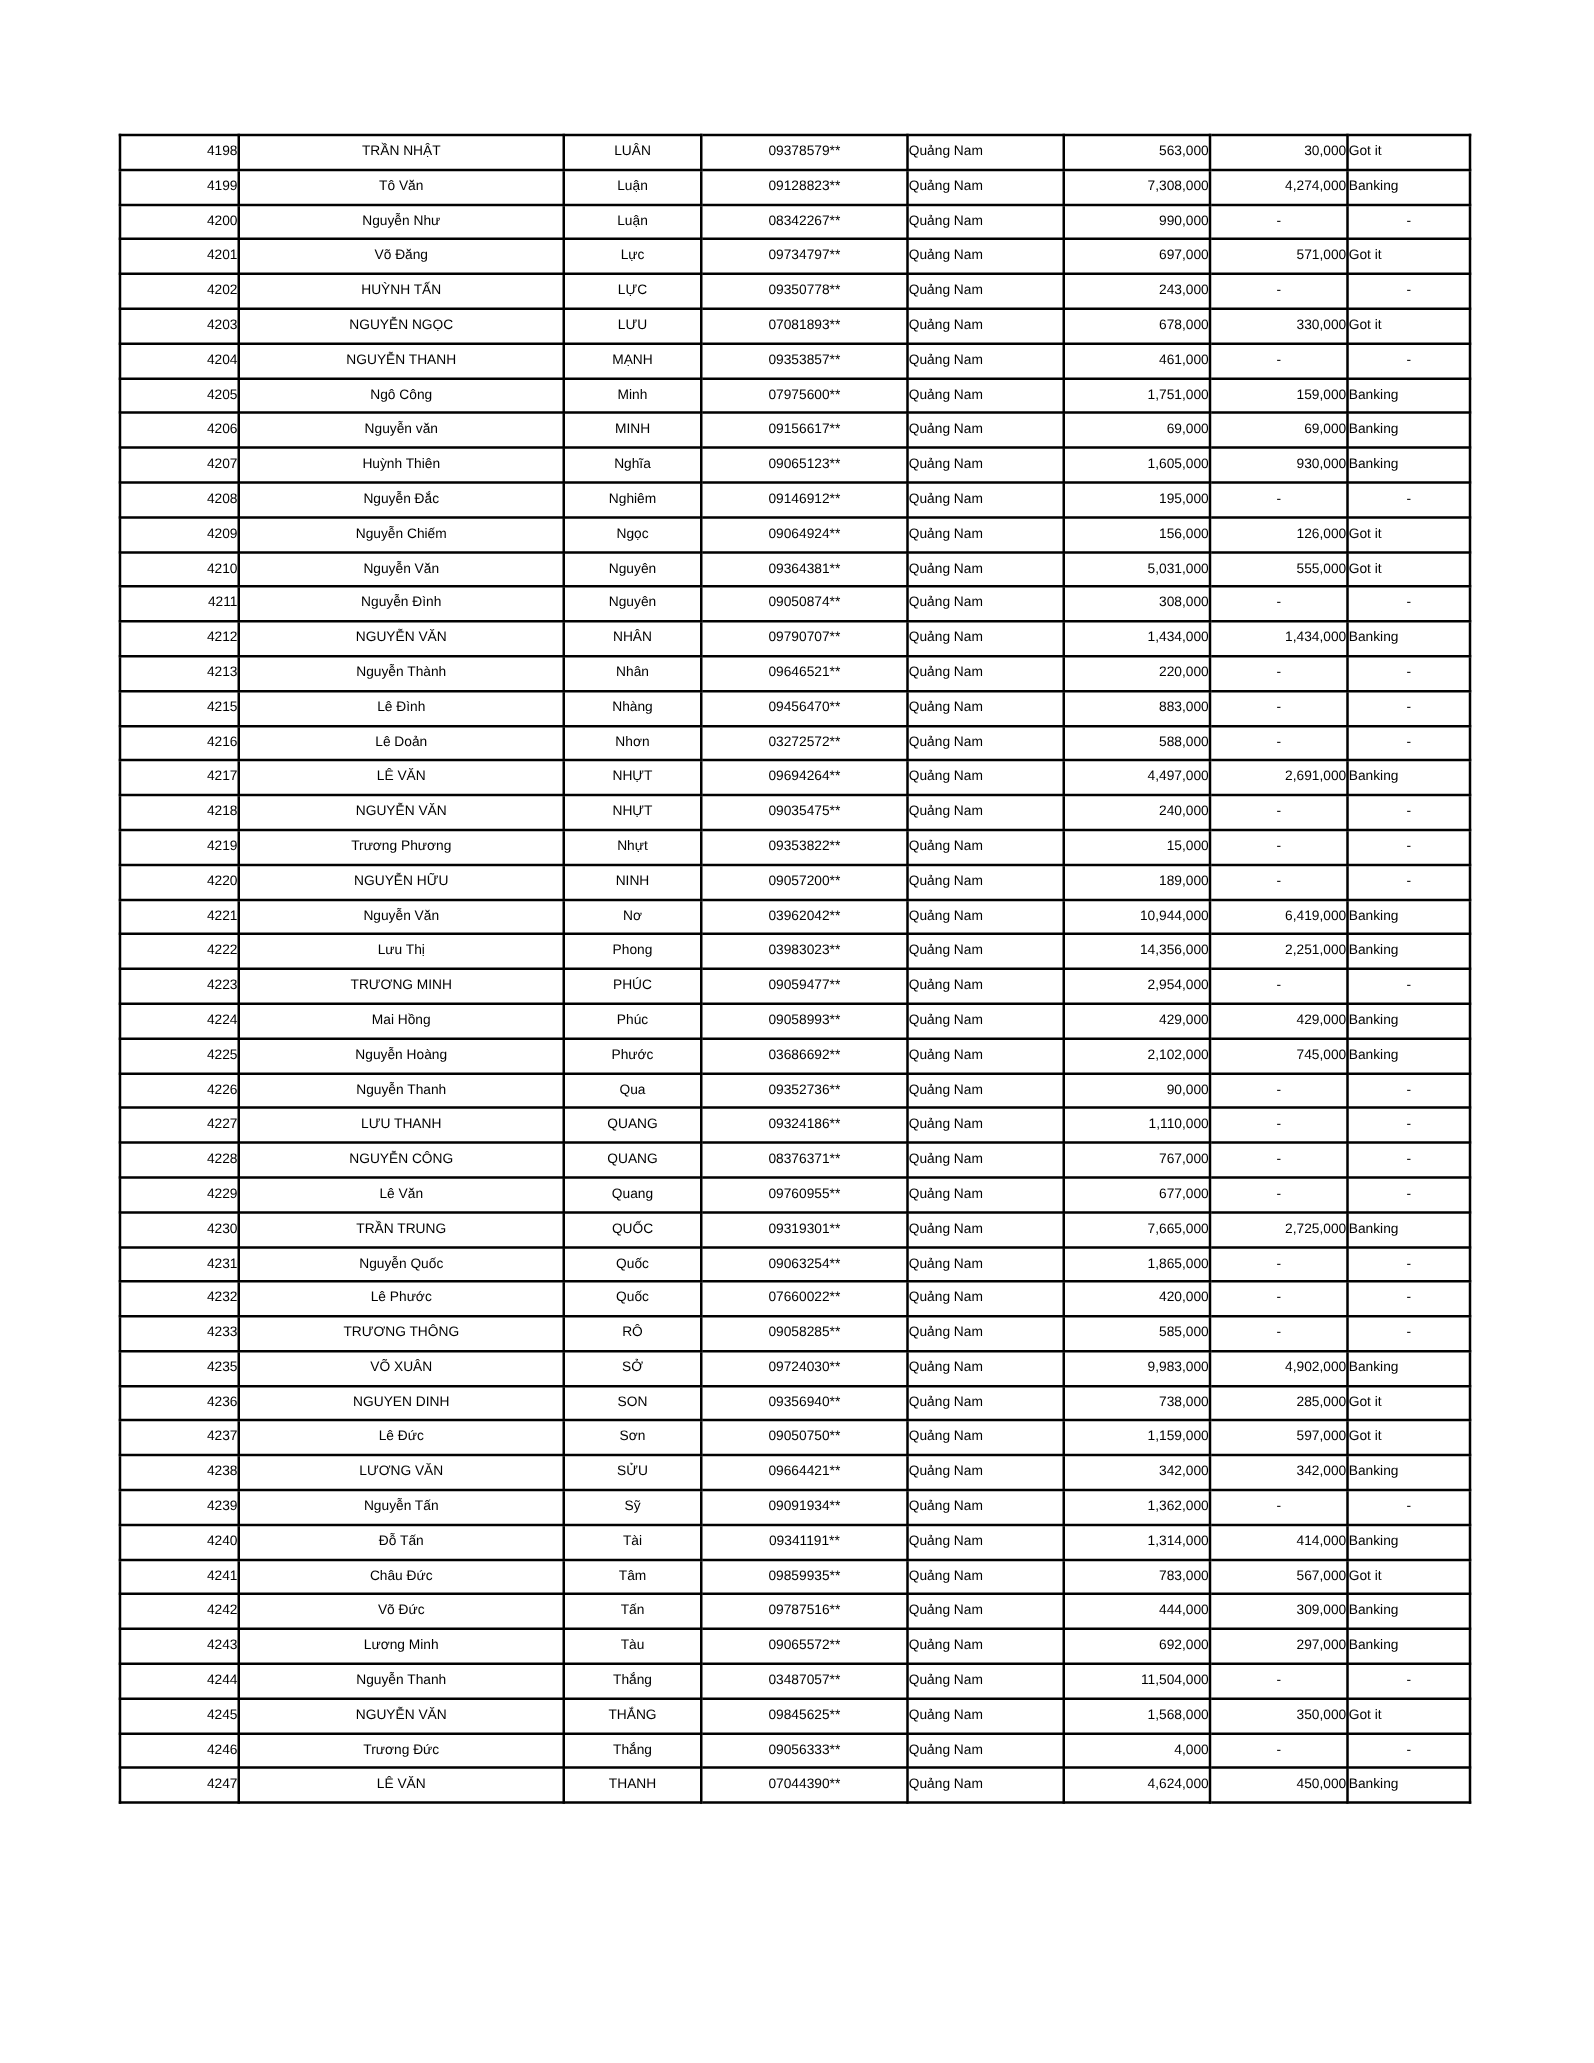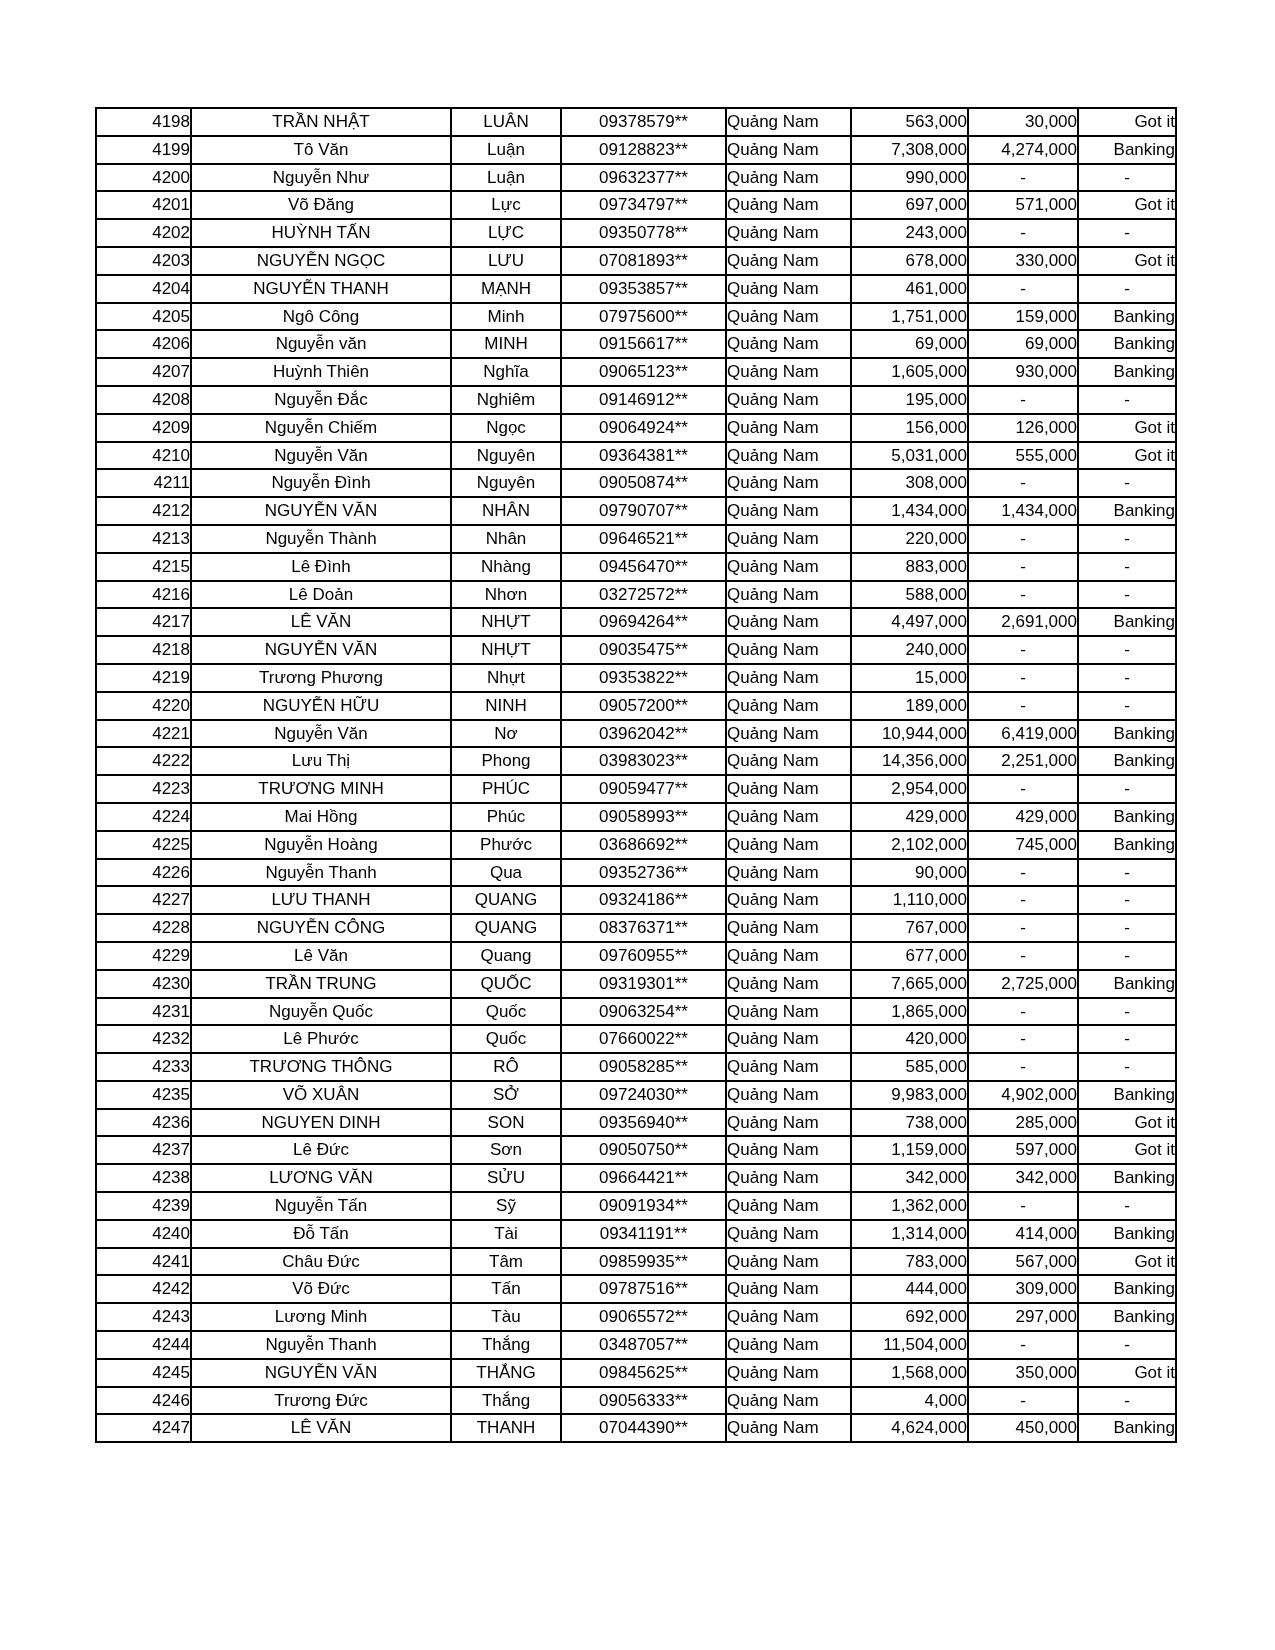--- a/index.html
+++ b/index.html
@@ -16,37 +16,37 @@
     height: 1650px;
     background: #ffffff;
     overflow: hidden;
   }
   table.data-table {
     position: absolute;
     left: 95px;
     top: 107px;
     border-collapse: collapse;
     table-layout: fixed;
-    font-size: 17px;
+    font-size: 11px;
   }
   table.data-table td {
     border: 2px solid #000000;
     height: 25.8px;
     line-height: 25.8px;
     padding: 0;
     overflow: hidden;
     white-space: nowrap;
   }
   td.c-id    { text-align: right;  padding-right: 7px; }
   td.c-first { text-align: center; white-space: pre; }
   td.c-last  { text-align: center; white-space: pre; }
   td.c-phone { text-align: center; }
   td.c-prov  { text-align: left; }
   td.c-amt   { text-align: right;  padding-right: 9px; }
-  td.c-status{ text-align: right; }
+  td.c-status{ text-align: left; }
   td.dash    { text-align: center; padding-right: 0; }
 </style>
 </head>
 <body>
 
 <div class="sheet">
   <table class="data-table">
     <colgroup>
       <col style="width:95px">
       <col style="width:260px">
@@ -75,21 +75,21 @@
     <td class="c-phone">09128823**</td>
     <td class="c-prov">Quảng Nam</td>
     <td class="c-amt">7,308,000</td>
     <td class="c-amt">4,274,000</td>
     <td class="c-status">Banking</td>
   </tr>
         <tr>
     <td class="c-id">4200</td>
     <td class="c-first">Nguyễn Như</td>
     <td class="c-last">Luận</td>
-    <td class="c-phone">09632377**</td>
+    <td class="c-phone">08342267**</td>
     <td class="c-prov">Quảng Nam</td>
     <td class="c-amt">990,000</td>
     <td class="c-amt dash">-</td>
     <td class="c-status dash">-</td>
   </tr>
         <tr>
     <td class="c-id">4201</td>
     <td class="c-first">Võ Đăng</td>
     <td class="c-last">Lực</td>
     <td class="c-phone">09734797**</td>

